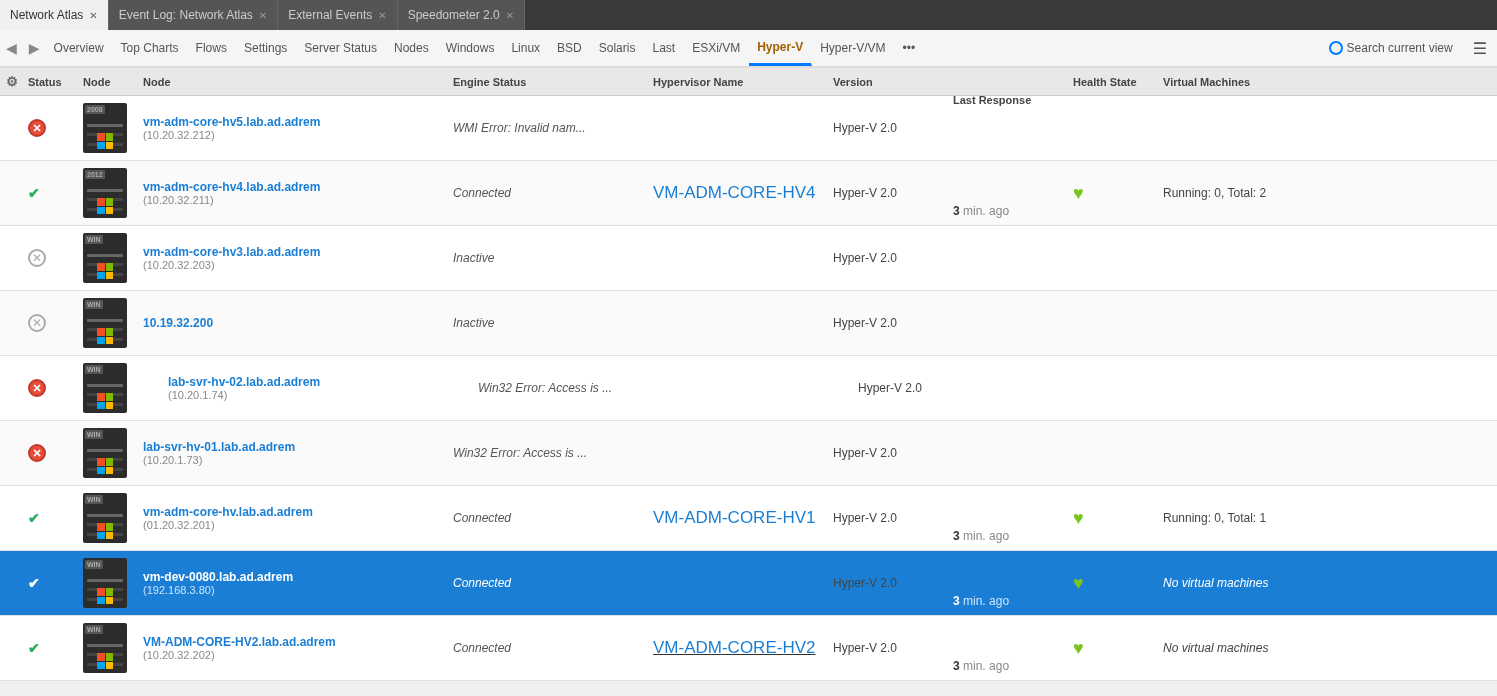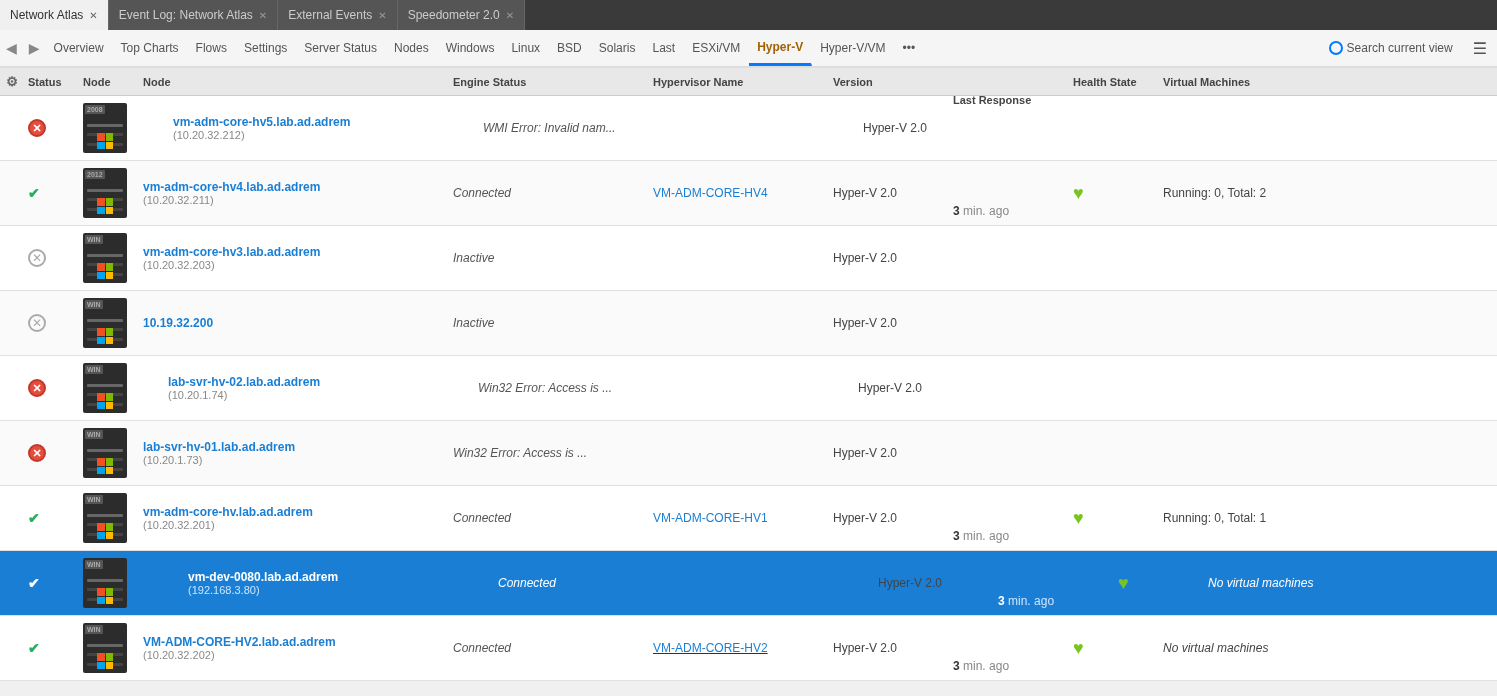--- a/index.html
+++ b/index.html
@@ -206,21 +206,21 @@
       background: #444;
       border-radius: 1px;
       margin: 1px 0;
     }
     .server-stripe.bright { background: #666; }
 
     .node-name { color: #1a7fd4; font-size: 12px; font-weight: 600; }
     .node-ip { color: #888; font-size: 11px; }
 
     .engine-status { font-style: italic; color: #555; font-size: 12px; }
-    .hypervisor-name { color: #1a7fd4; font-size: 12px; }
+    .hypervisor-name { color: #1a7fd4; font-size: 17px; }
     .version-text { font-size: 12px; color: #444; }
     .time-val { font-weight: bold; font-size: 12px; }
     .time-unit { color: #888; font-size: 12px; }
 
     .health-icon {
       font-size: 18px;
       color: #7bc41f;
     }
 
     .vm-text { font-size: 12px; color: #444; }
@@ -312,21 +312,21 @@
       </div>
       <div class="windows-logo">
         <div></div>
             <div></div>
             <div></div>
             <div></div>
       </div>
     </div>
 
     </div>
-    <div class="col-node" style="padding:0 4px;margin-left:30px;">
+    <div class="col-node" style="padding:0 4px;">
       <div class="node-name">vm-adm-core-hv5.lab.ad.adrem</div>
       <div class="node-ip">(10.20.32.212)</div>
     </div>
     <div class="col-engine" style="padding:0 4px;">
       <span class="engine-status">WMI Error: Invalid nam...</span>
     </div>
     <div class="col-hypervisor" style="padding:0 4px;">
       <span class="hypervisor-name"></span>
     </div>
     <div class="col-version" style="padding:0 4px;">
@@ -590,21 +590,21 @@
         <div></div>
             <div></div>
             <div></div>
             <div></div>
       </div>
     </div>
 
     </div>
     <div class="col-node" style="padding:0 4px;">
       <div class="node-name">vm-adm-core-hv.lab.ad.adrem</div>
-      <div class="node-ip">(10.20.32.201)</div>
+      <div class="node-ip">(01.20.32.201)</div>
     </div>
     <div class="col-engine" style="padding:0 4px;">
       <span class="engine-status">Connected</span>
     </div>
     <div class="col-hypervisor" style="padding:0 4px;">
       <span class="hypervisor-name">VM-ADM-CORE-HV1</span>
     </div>
     <div class="col-version" style="padding:0 4px;">
       <span class="version-text">Hyper-V 2.0</span>
     </div>
@@ -634,21 +634,21 @@
       </div>
       <div class="windows-logo">
         <div></div>
             <div></div>
             <div></div>
             <div></div>
       </div>
     </div>
 
     </div>
-    <div class="col-node" style="padding:0 4px;margin-left:45px;">
+    <div class="col-node" style="padding:0 4px;">
       <div class="node-name">vm-dev-0080.lab.ad.adrem</div>
       <div class="node-ip">(192.168.3.80)</div>
     </div>
     <div class="col-engine" style="padding:0 4px;">
       <span class="engine-status">Connected</span>
     </div>
     <div class="col-hypervisor" style="padding:0 4px;">
       <span class="hypervisor-name">VM-DEV-0080</span>
     </div>
     <div class="col-version" style="padding:0 4px;">

